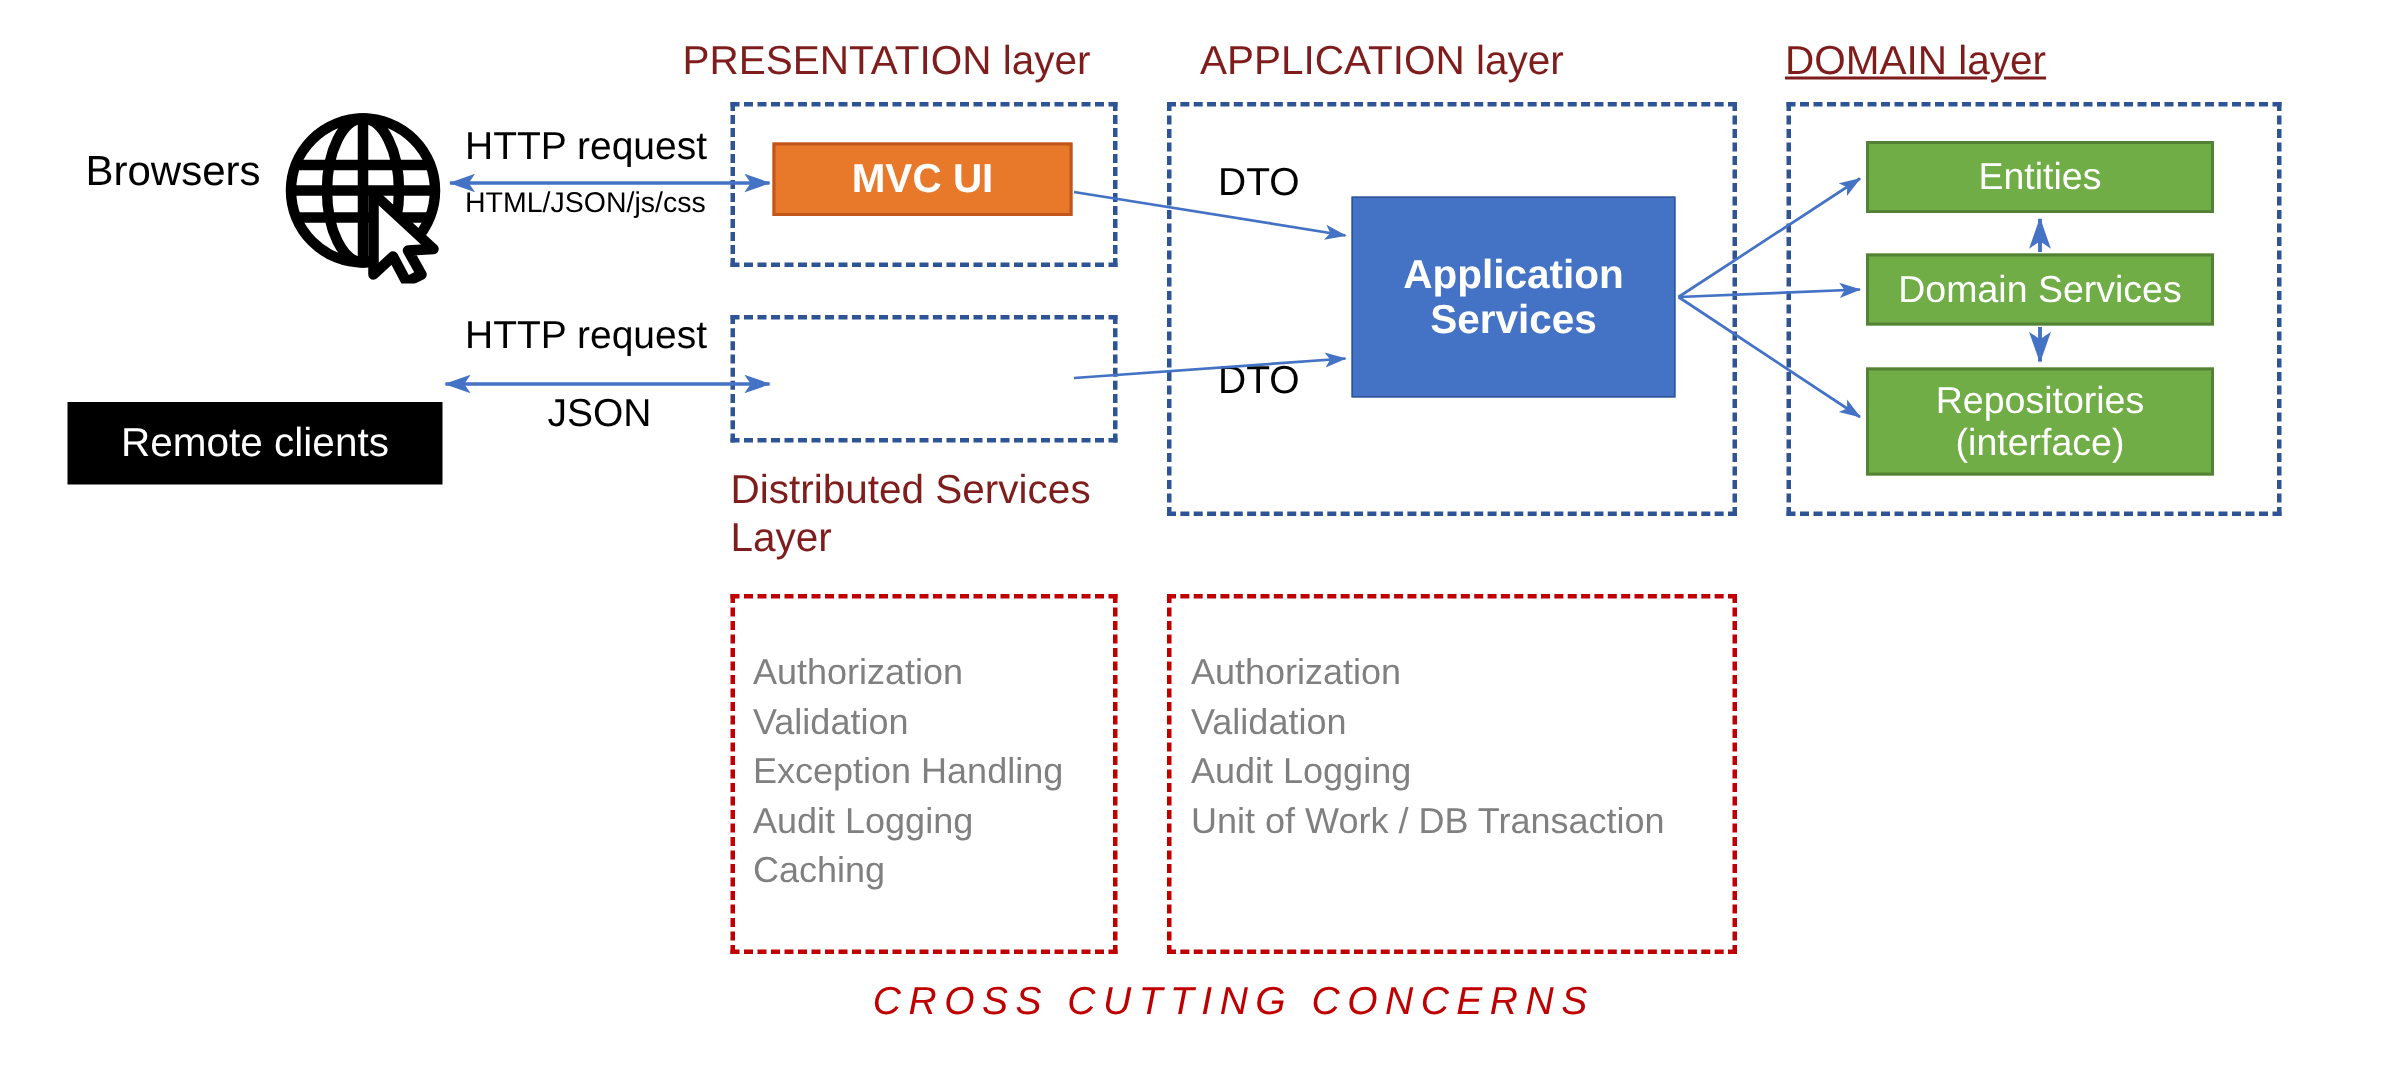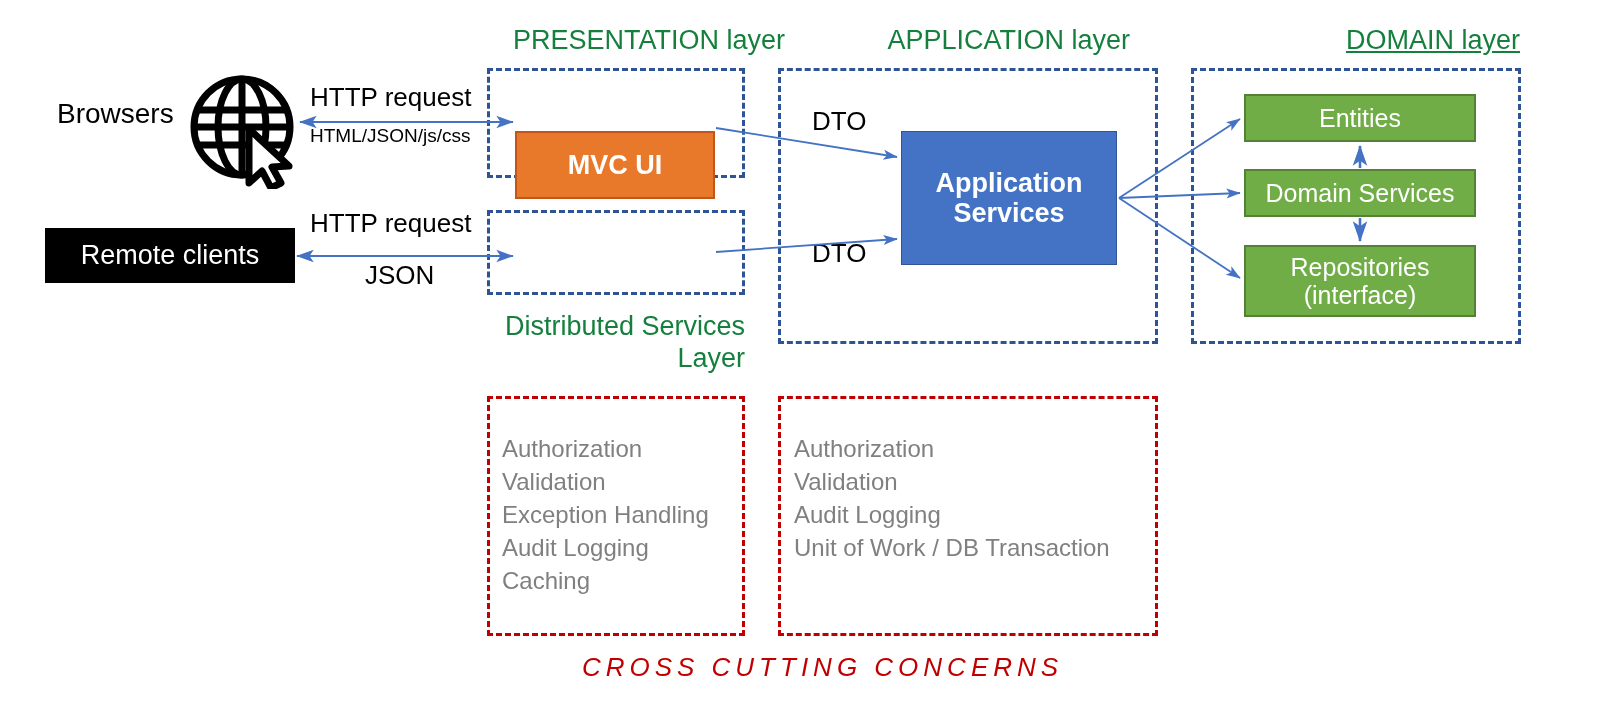--- a/index.html
+++ b/index.html
@@ -16,24 +16,24 @@
     position: relative;
     width: 1600px;
     height: 727px;
     background: #ffffff;
     overflow: hidden;
   }
   .abs { position: absolute; }
 
   
   .layer-title {
-    color: #15803d;
+    color: #7f1d1d;
     font-size: 27px;
     line-height: 32px;
-    text-align: right;
+    text-align: left;
     white-space: nowrap;
     font-family: "Liberation Sans", sans-serif;
   }
   .layer-title.wrap { white-space: normal; }
 
   
   .dash-blue {
     border: 3px dashed #2E5496;
     box-sizing: border-box;
     background: transparent;
@@ -76,20 +76,21 @@
     background: #70AD47;
     border: 2px solid #548235;
     font-weight: normal;
     font-size: 25px;
   }
   .node-black {
     background: #000000;
     border: none;
     font-weight: normal;
     font-size: 27px;
+    margin-top: 40px;
   }
 
   
   .lbl {
     color: #000000;
     white-space: nowrap;
     font-family: "Liberation Sans", sans-serif;
   }
   .lbl-browsers { font-size: 28px; }
   .lbl-big { font-size: 26px; }
@@ -159,21 +160,21 @@
         <line x1="8" y1="60" x2="104" y2="60"></line>
         <line x1="10" y1="78" x2="102" y2="78"></line>
       </g>
 
       <path d="M 63 62 L 63 116 L 76 104 L 85 121 L 95 116 L 86 100 L 103 99 Z" fill="#FFFFFF" stroke="#000000" stroke-width="7" stroke-linejoin="round"></path>
     </svg>
   </div>
 
   <div class="abs node node-black" style="left:45px; top:228px; width:250px; height:55px;">Remote clients</div>
 
-  <div class="abs node node-mvc" style="left:515px; top:95px; width:200px; height:68px;margin-top:36px;">MVC UI</div>
+  <div class="abs node node-mvc" style="left:515px; top:95px; width:200px; height:49px;">MVC UI</div>
 
 
   <div class="abs node node-app" style="left:901px; top:131px; width:216px; height:134px; flex-direction:column;">
     <span>Application Services</span>
   </div>
 
   <div class="abs node node-green" style="left:1244px; top:94px; width:232px; height:48px;">Entities</div>
 
   <div class="abs node node-green" style="left:1244px; top:169px; width:232px; height:48px;">Domain Services</div>
 

